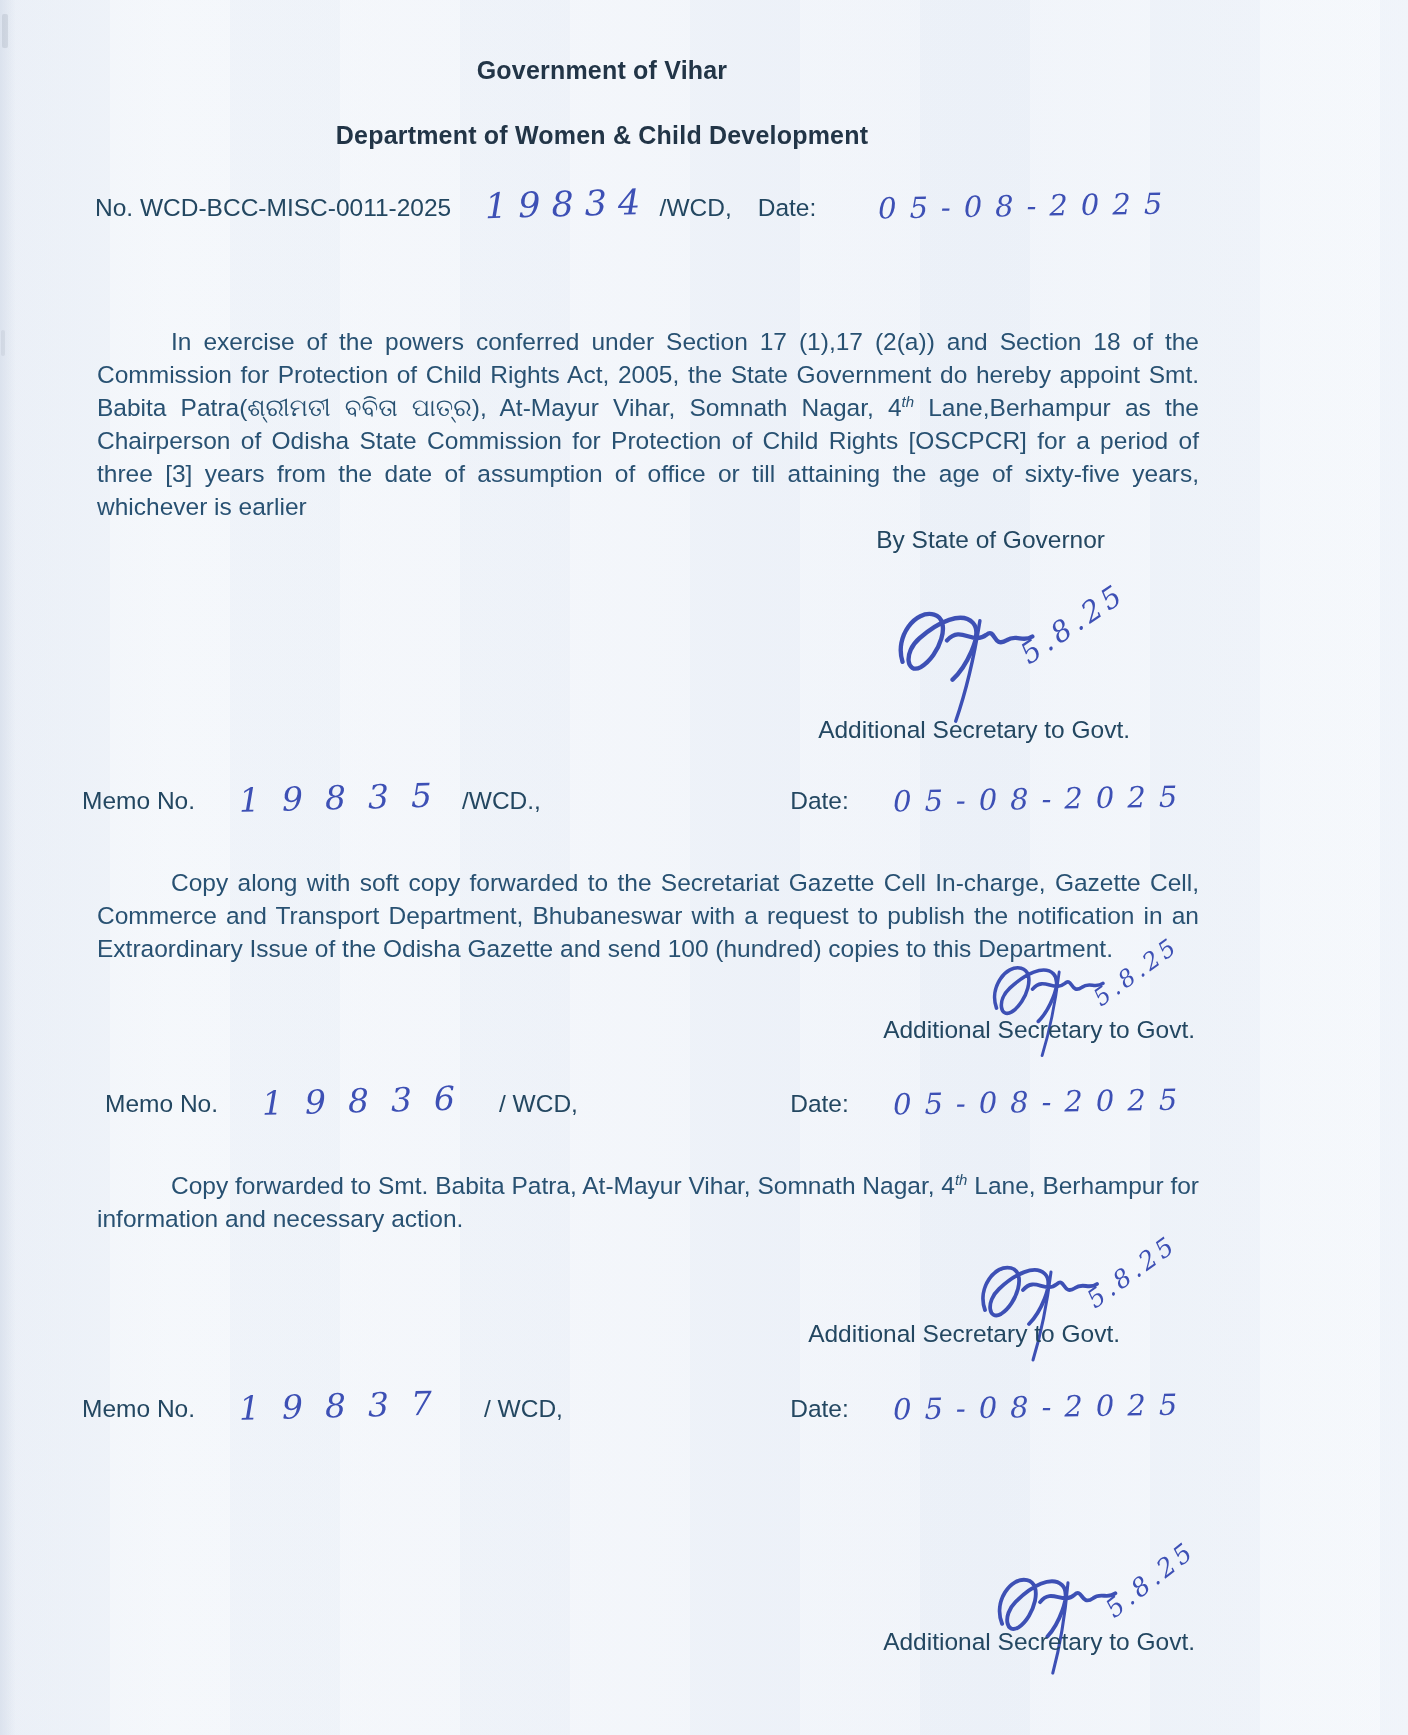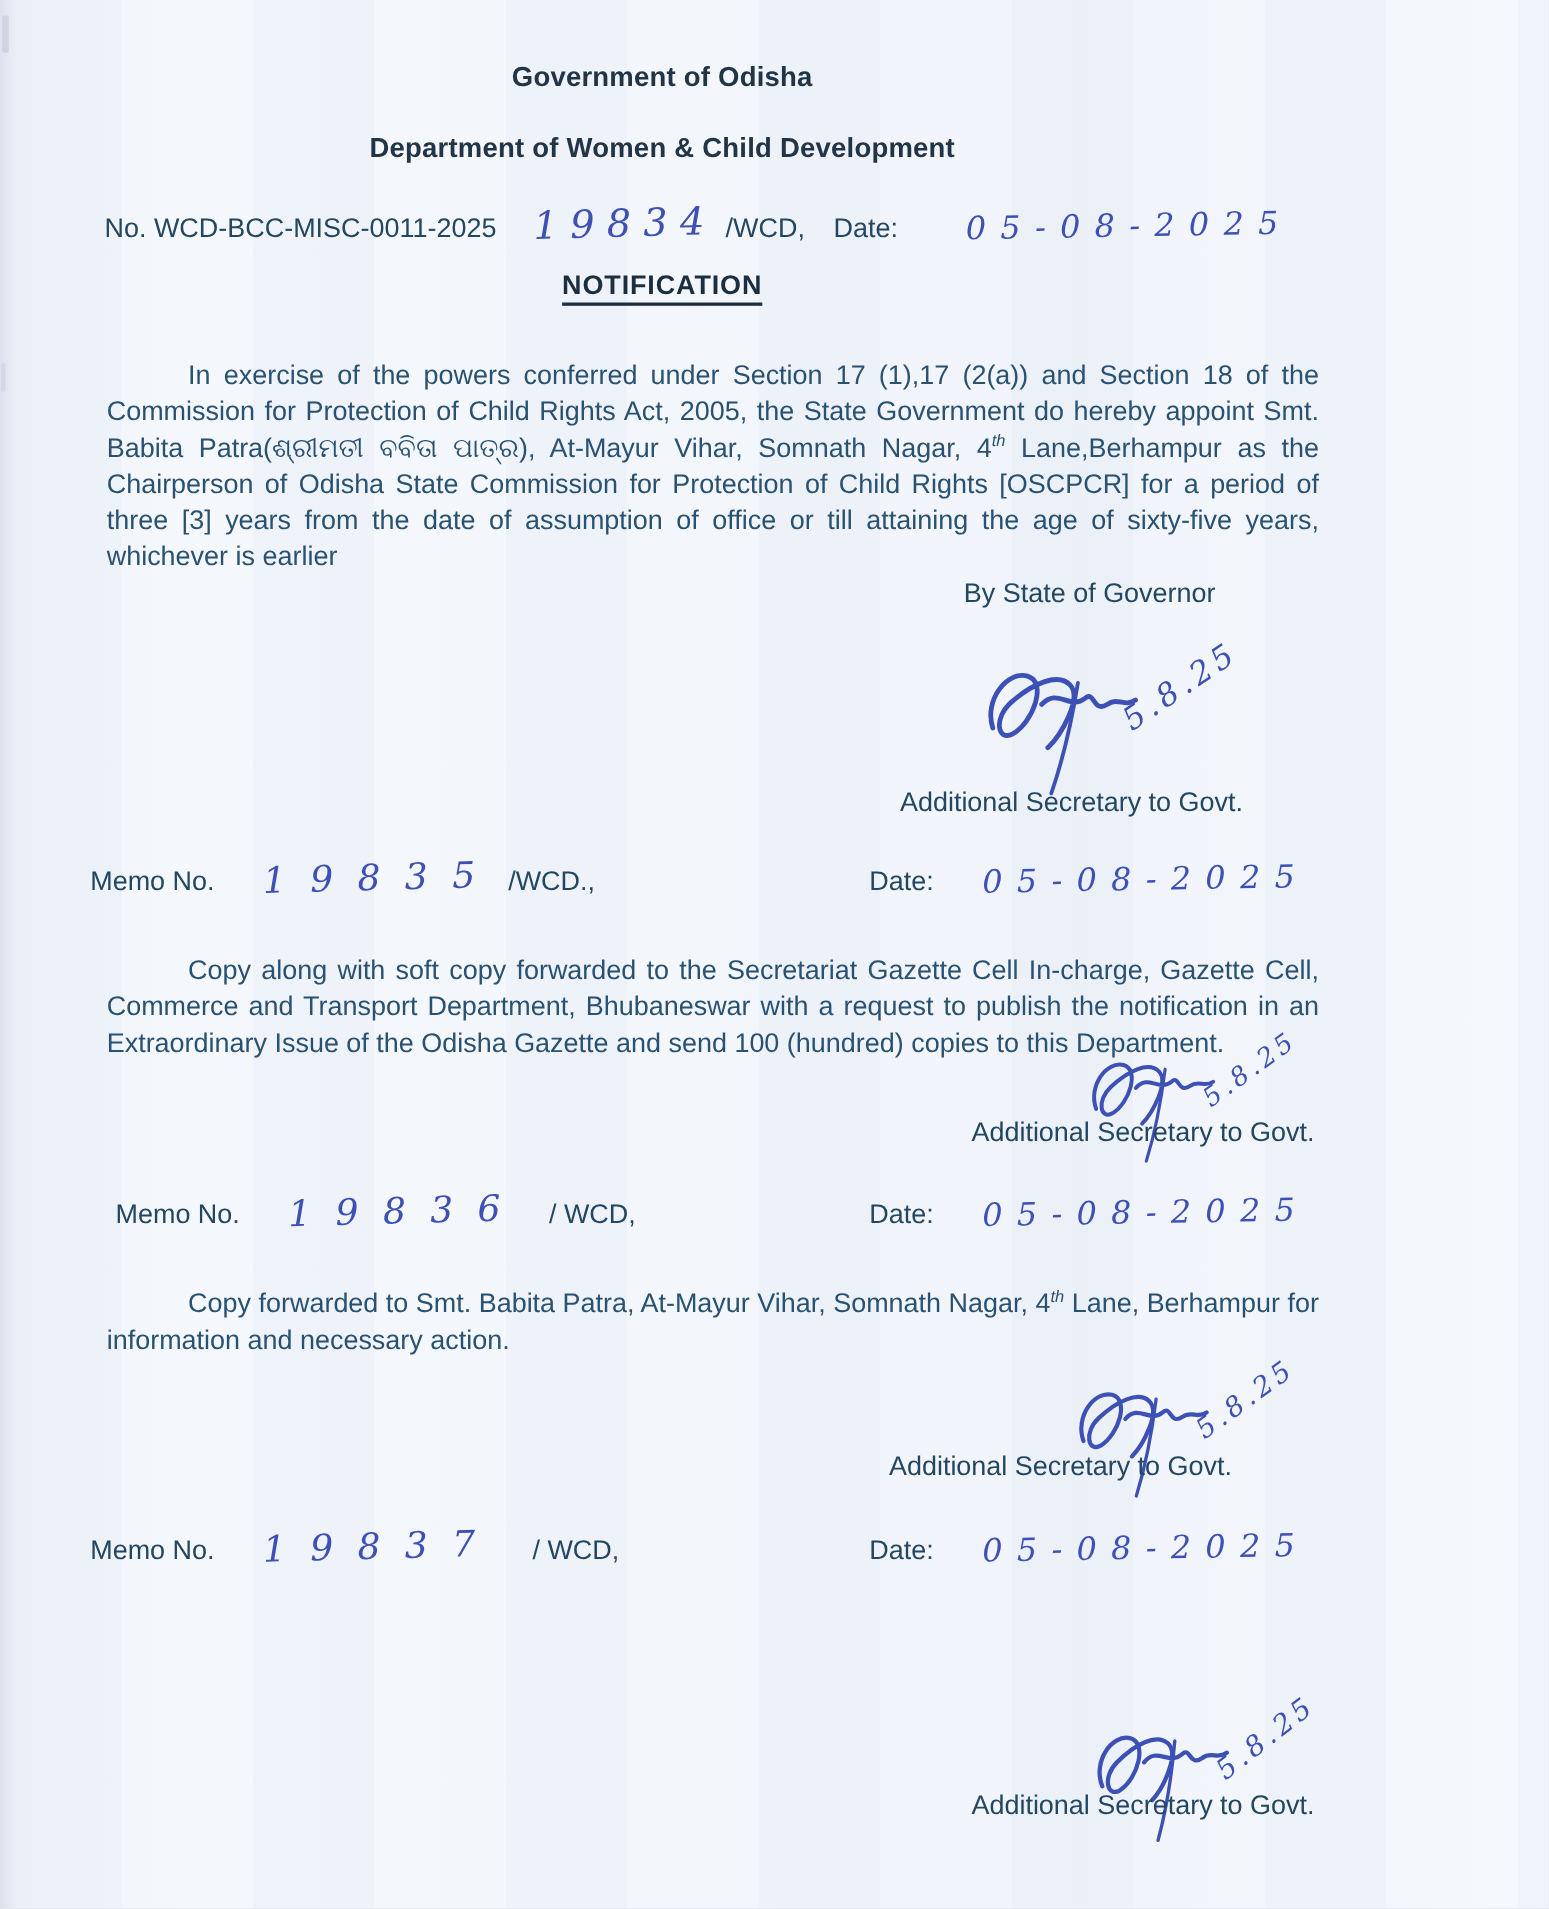--- a/index.html
+++ b/index.html
@@ -49,37 +49,34 @@
   .sig-2{transform:scale(.95);}
   .sig-4{transform:scale(1.02) rotate(-2deg);}
   .artifact{position:absolute;background:rgba(120,130,150,.35);border-radius:2px;}
 </style>
 </head>
 <body>
 
 <div class="page">
 
   <div class="center-block" style="top:56px">
-    <span class="h-org">Government of Odisha</span>
+    <span class="h-org">Government of Vihar</span>
   </div>
   <div class="center-block" style="top:121px">
     <span class="h-dept">Department of Women &amp; Child Development</span>
   </div>
 
   <div class="ref-row" style="left:95px;top:184px;width:1085px;">
     <span>No. WCD-BCC-MISC-0011-2025</span>
     <span class="hw hw-ref-num">19834</span>
     <span class="suffix">/WCD,</span>
     <span style="margin-left:26px">Date:</span>
     <span class="hw hw-date" style="margin-left:62px">05-08-2025</span>
   </div>
 
-  <div class="center-block" style="top:246px">
-    <span class="doc-title">NOTIFICATION</span>
-  </div>
 
   <p class="para" style="top:300px"><span>In exercise of the powers conferred under Section 17 (1),17 (2(a)) and Section 18 of the Commission for Protection of Child Rights Act, 2005, the State Government do hereby appoint Smt. Babita Patra(ଶ୍ରୀମତୀ ବବିତା ପାତ୍ର), At-Mayur Vihar, Somnath Nagar, 4</span><sup class="sup">th</sup><span> Lane,Berhampur as the Chairperson of Odisha State Commission for Protection of Child Rights [OSCPCR] for a period of three [3] years from the date of assumption of office or till attaining the age of sixty-five years, whichever is earlier</span></p>
 
   <div class="right-line" style="top:526px;right:303px;">By State of Governor</div>
 
   <svg class="sig sig-1" style="left:872px;top:548px;" width="240" height="150" viewBox="0 0 240 150">
     <path d="M30 98 C 22 76, 40 52, 56 56 C 72 60, 62 92, 46 102 C 34 109, 30 90, 44 77 C 60 62, 80 52, 90 62 C 100 72, 84 102, 74 112 M 68 78 C 80 64, 90 82, 102 72 C 110 65, 108 84, 120 76 C 128 70, 134 78, 142 72" fill="none" stroke="#3d50b5" stroke-width="3.8" stroke-linecap="round"></path>
     <path d="M 96 60 C 92 92, 86 122, 78 148" fill="none" stroke="#3d50b5" stroke-width="3" stroke-linecap="round"></path>
     <text transform="rotate(-36 160 70)" x="128" y="80" font-size="25" fill="#3d50b5" font-style="italic" font-family="DejaVu Serif, serif" letter-spacing="4">5.8.25</text>
   </svg>

